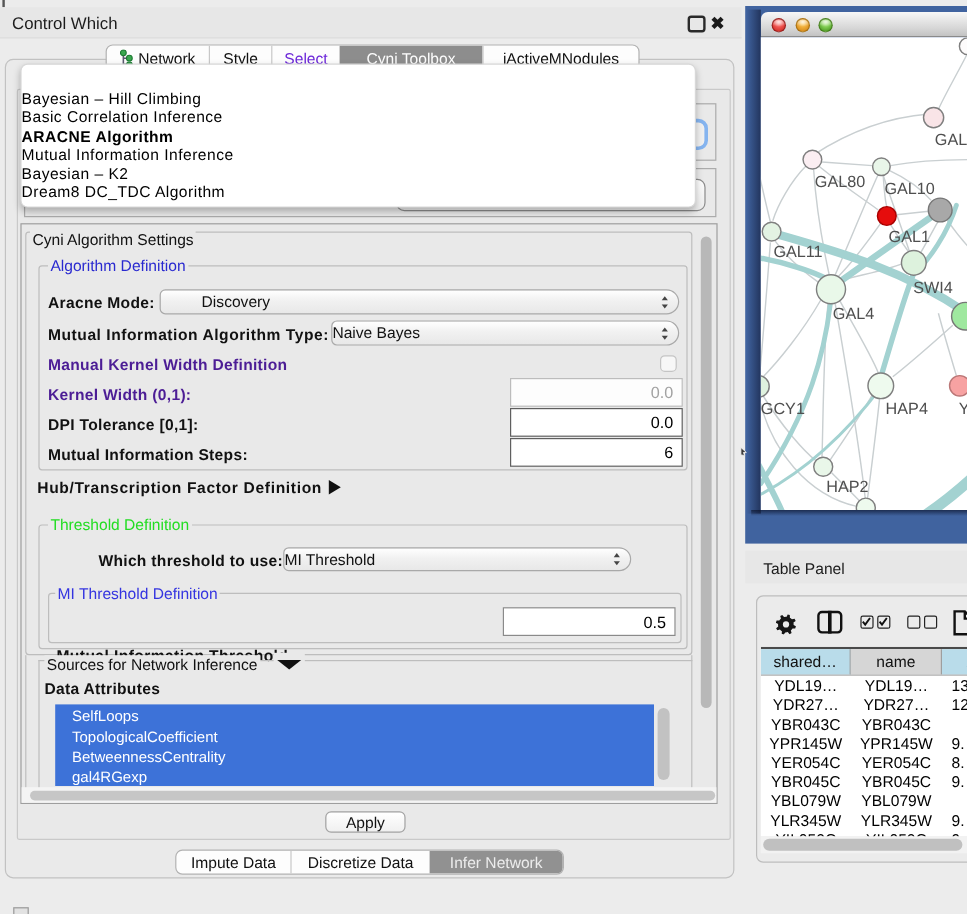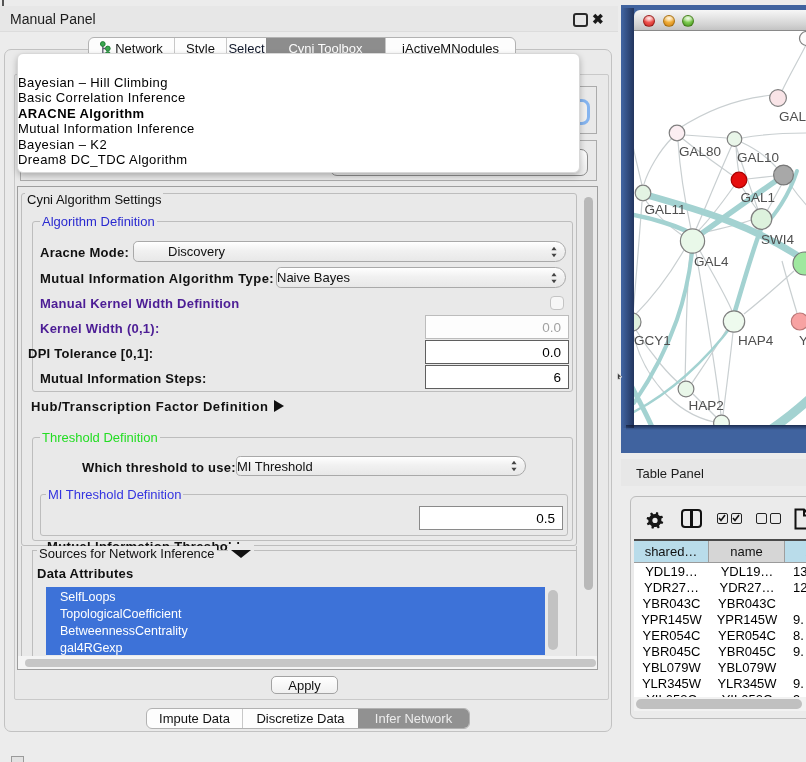--- a/index.html
+++ b/index.html
@@ -20,21 +20,21 @@
 .grp { position:absolute; border:1px solid #bdbdbd; border-radius:3px; }
 .grptitle { position:absolute; font-size:13px; background:#e9e9e9; padding:0 2px; white-space:nowrap; }
 </style>
 </head>
 <body>
 <div id="page">
 
   <div class="abs" style="left:2px;top:0;width:2px;height:6px;background:#555;"></div>
 
   <div class="abs" style="left:0;top:6px;width:618px;height:26px;background:#e7e7e7;border-bottom:1px solid #dcdcdc;"></div>
-  <div class="abs" style="left:10px;top:11px;font-size:14px;color:#1c1c1c;">Manual Panel</div>
+  <div class="abs" style="left:10px;top:11px;font-size:14px;color:#1c1c1c;">Control Which</div>
   <div class="abs" style="left:573px;top:13px;width:15px;height:14px;border:2px solid #2a2a2a;border-radius:3px;"></div>
   <div class="abs" style="left:592px;top:11px;font-size:14px;font-weight:bold;color:#1a1a1a;">✖</div>
 
   <div class="abs" style="left:4px;top:49px;width:608px;height:683px;background:#eaeaea;border:1px solid #c2c2c2;border-radius:7px;"></div>
 
   <div class="abs" style="left:14px;top:74px;width:595px;height:626px;background:#e9e9e9;border:1px solid #c9c9c9;border-radius:2px;"></div>
 
   <div class="abs" style="left:20px;top:86px;width:577px;height:48px;border:1px solid #ababab;background:#e9e9e9;"></div>
   <div class="abs" style="left:340px;top:99px;width:250px;height:26px;border:3px solid #85b4ef;border-radius:8px;background:#f0f0f0;"></div>
 
@@ -64,21 +64,21 @@
         <path d="M3.5 12 L6.5 8 L0.5 8 Z" fill="#444"></path>
       </svg>
   </div>
 
   <div class="lbl dis" style="left:40px;top:296px;">Manual Kernel Width Definition</div>
   <div class="abs" style="left:550px;top:296px;width:14px;height:14px;border:1.5px solid #c4c4c4;border-radius:4px;background:#f7f7f7;"></div>
 
   <div class="lbl dis" style="left:40px;top:321px;">Kernel Width (0,1):</div>
   <div class="tf dis" style="left:425px;top:315px;width:144px;height:24px;">0.0</div>
 
-  <div class="lbl" style="left:28px;top:346px;">DPI Tolerance [0,1]:</div>
+  <div class="lbl" style="left:40px;top:346px;">DPI Tolerance [0,1]:</div>
   <div class="tf" style="left:425px;top:340px;width:144px;height:24px;">0.0</div>
 
   <div class="lbl" style="left:40px;top:371px;">Mutual Information Steps:</div>
   <div class="tf" style="left:425px;top:365px;width:144px;height:24px;">6</div>
 
   <div class="lbl" style="left:31px;top:398.5px;letter-spacing:0.55px;">Hub/Transcription Factor Definition</div>
   <div class="abs" style="left:274px;top:400px;width:0;height:0;border-left:10px solid #111;border-top:6.5px solid transparent;border-bottom:6.5px solid transparent;"></div>
 
   <div class="grp" style="left:32px;top:437px;width:541px;height:104px;"></div>
   <div class="grptitle" style="left:40px;top:430px;color:#23dd23;">Threshold Definition</div>
@@ -123,21 +123,21 @@
   <div class="abs" style="left:88px;top:37px;height:22px;display:flex;border:1px solid #b2b2b2;border-radius:6px;overflow:hidden;background:#fdfdfd;">
     <div style="width:85px;display:flex;align-items:center;justify-content:center;font-size:13px;color:#111;gap:4px;">
       <svg width="11" height="15" viewBox="0 0 11 15">
           <path d="M2.8 4 L2.8 12.5 L7.5 12.5 M2.8 7.5 L5.5 7.5" stroke="#5a5a6e" stroke-width="1.3" fill="none"></path>
           <circle cx="2.8" cy="3" r="2.4" fill="#3aa84f" stroke="#1d7a33" stroke-width="0.9"></circle>
           <circle cx="7.8" cy="7.5" r="2.4" fill="#3aa84f" stroke="#1d7a33" stroke-width="0.9"></circle>
           <circle cx="7.8" cy="13" r="2.4" fill="#3aa84f" stroke="#1d7a33" stroke-width="0.9"></circle>
         </svg>
       Network</div>
     <div style="width:52px;border-left:1px solid #c8c8c8;display:flex;align-items:center;justify-content:center;font-size:13px;color:#111;">Style</div>
-    <div style="width:40px;border-left:1px solid #c8c8c8;display:flex;align-items:center;justify-content:center;font-size:13px;color:#0f172a;">Select</div>
+    <div style="width:57px;border-left:1px solid #c8c8c8;display:flex;align-items:center;justify-content:center;font-size:13px;color:#6d28d9;">Select</div>
     <div style="width:119px;background:#8d8d8d;display:flex;align-items:center;justify-content:center;font-size:13px;color:#fdfdfd;">Cyni Toolbox</div>
     <div style="width:130px;border-left:1px solid #c8c8c8;display:flex;align-items:center;justify-content:center;font-size:13px;color:#111;">jActiveMNodules</div>
   </div>
 
   <div class="abs" style="left:146px;top:708px;height:21px;display:flex;border:1px solid #b2b2b2;border-radius:6px;overflow:hidden;background:#fdfdfd;">
     <div style="width:95px;display:flex;align-items:center;justify-content:center;font-size:13px;color:#111;">Impute Data</div>
     <div style="width:116px;border-left:1px solid #c8c8c8;display:flex;align-items:center;justify-content:center;font-size:13px;color:#111;">Discretize Data</div>
     <div style="width:111px;background:#919191;display:flex;align-items:center;justify-content:center;font-size:13px;color:#ececec;">Infer Network</div>
   </div>
 

